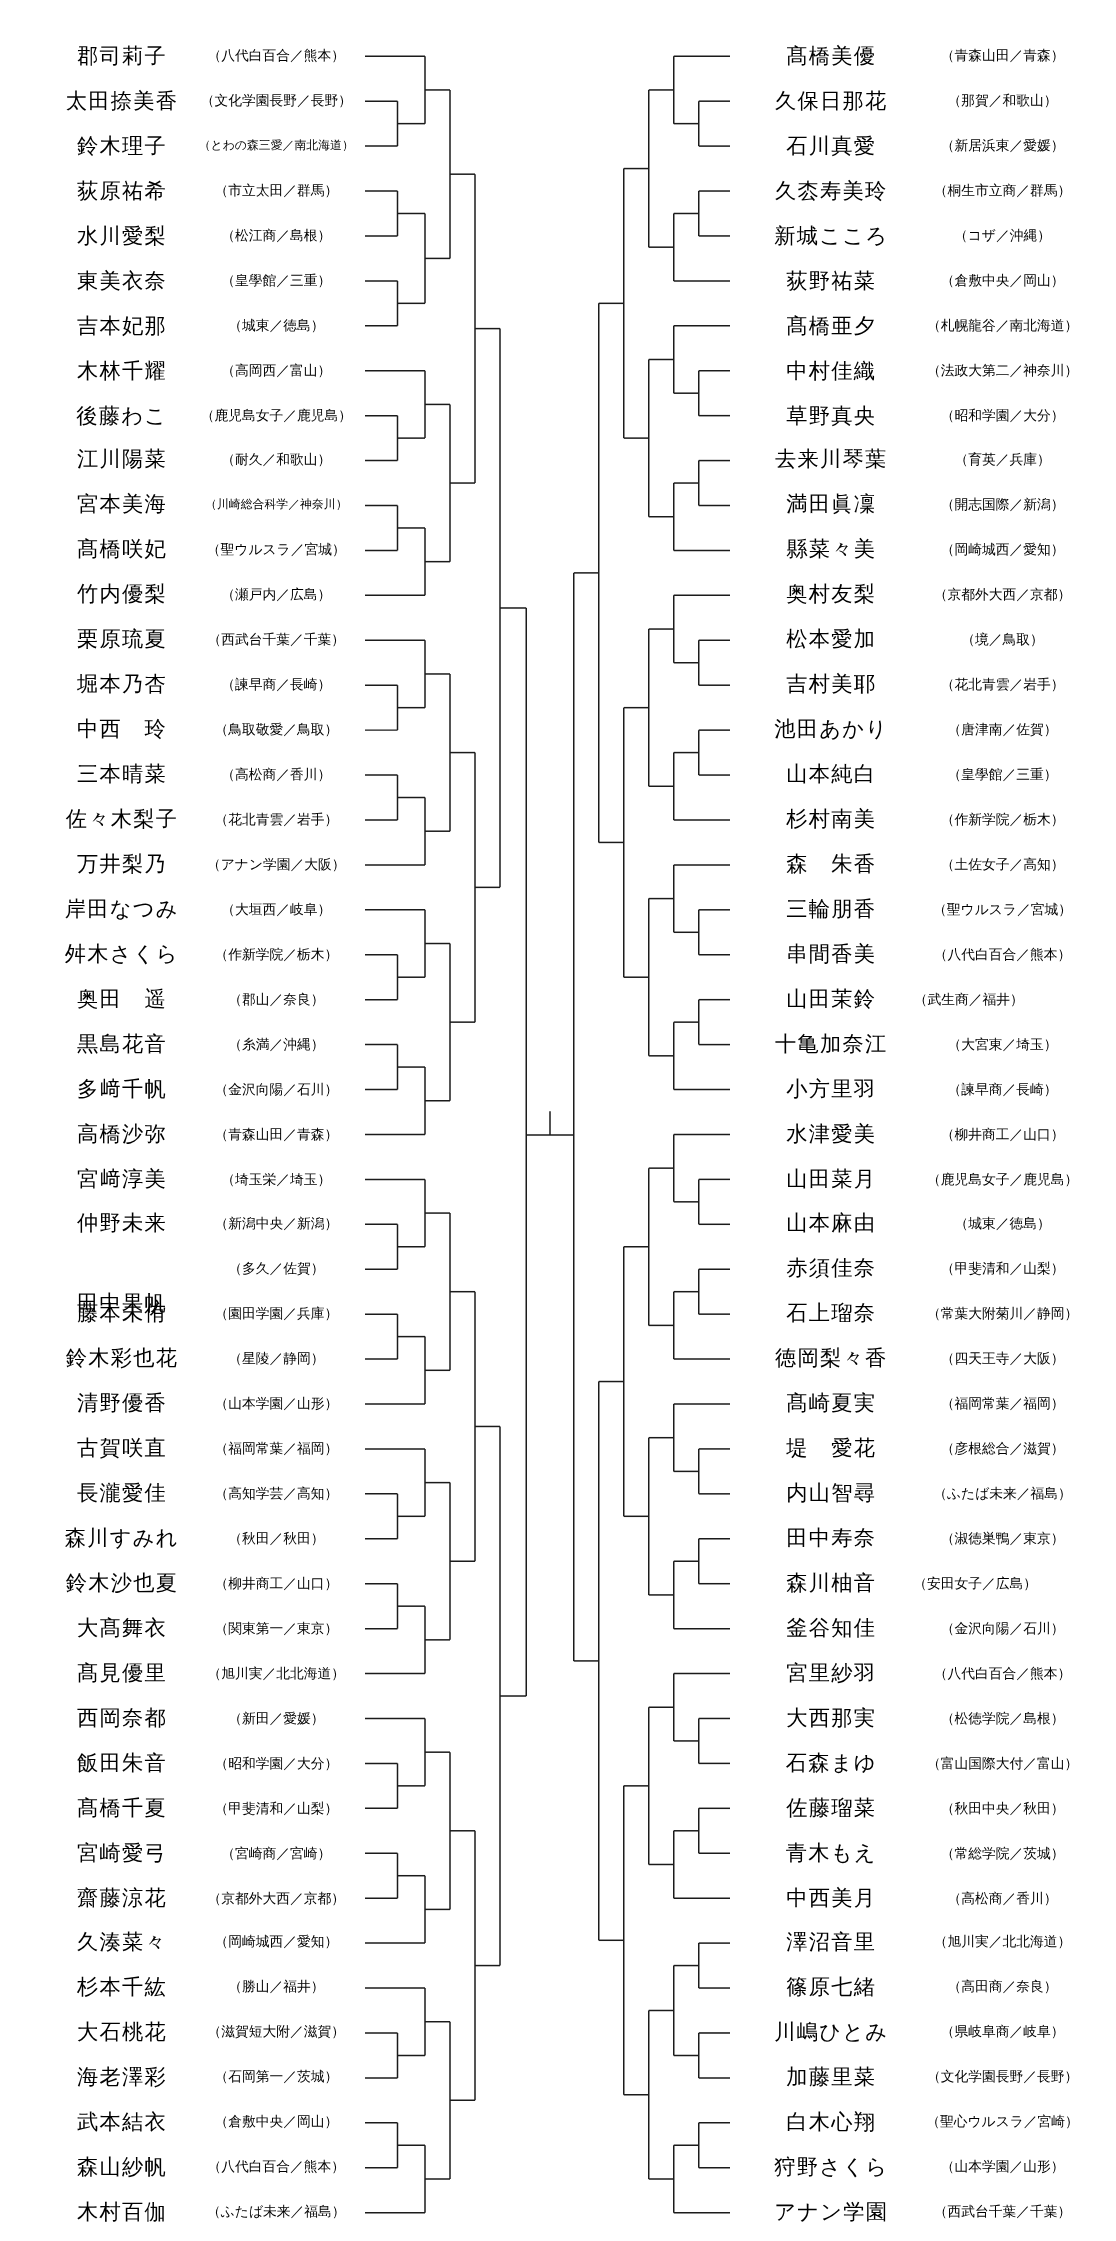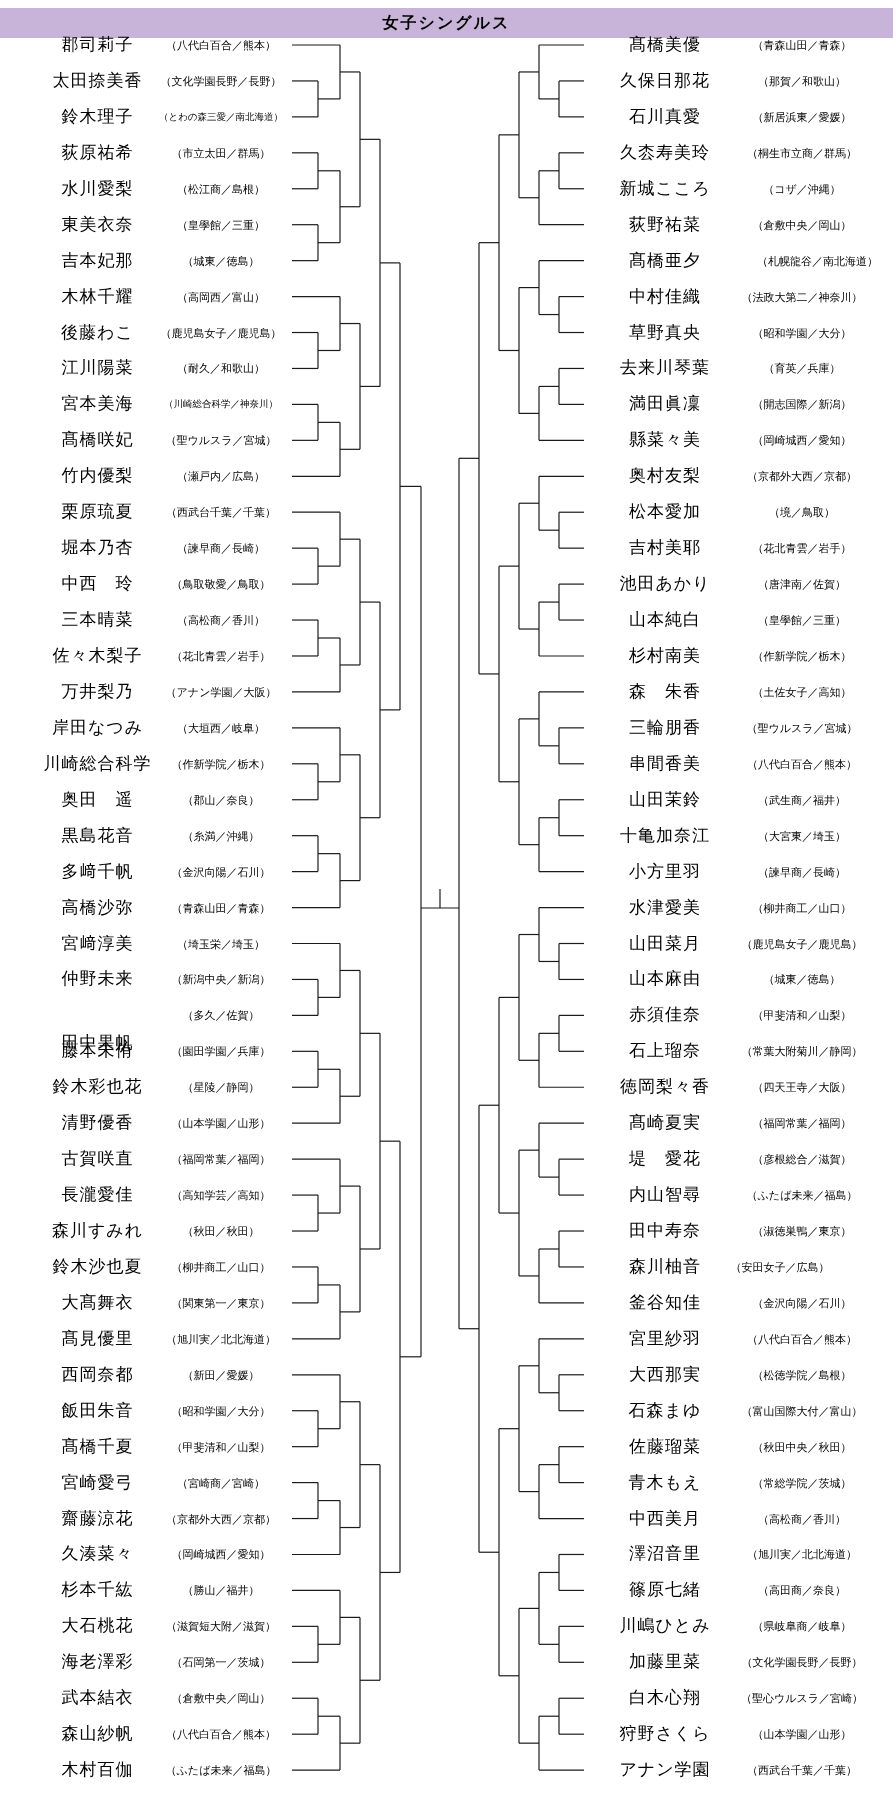--- a/index.html
+++ b/index.html
@@ -12,23 +12,20 @@
   .pname{position:absolute;height:22px;line-height:22px;text-align:center;
          font-size:17px;white-space:nowrap;letter-spacing:1px;}
   .pclub{position:absolute;height:22px;line-height:22px;text-align:center;
          font-size:11px;white-space:nowrap;letter-spacing:0;}
   .pclub.small{font-size:9.5px;}
 </style>
 </head>
 <body>
 
 <div id="page">
-  <div id="header" style="background: rgb(199, 180, 216);">
-    <span>女子シングルス</span>
-  </div>
   <svg id="lines" width="893" height="1793" viewBox="0 0 893 1793">
       <line x1="318" y1="80.94" x2="318" y2="116.88" stroke="#1b1b1b" stroke-width="1.2"></line>
       <line x1="292" y1="80.94" x2="318" y2="80.94" stroke="#1b1b1b" stroke-width="1.2"></line>
       <line x1="292" y1="116.88" x2="318" y2="116.88" stroke="#1b1b1b" stroke-width="1.2"></line>
       <line x1="340" y1="45" x2="340" y2="98.91" stroke="#1b1b1b" stroke-width="1.2"></line>
       <line x1="292" y1="45" x2="340" y2="45" stroke="#1b1b1b" stroke-width="1.2"></line>
       <line x1="318" y1="98.91" x2="340" y2="98.91" stroke="#1b1b1b" stroke-width="1.2"></line>
       <line x1="318" y1="152.82" x2="318" y2="188.76" stroke="#1b1b1b" stroke-width="1.2"></line>
       <line x1="292" y1="152.82" x2="318" y2="152.82" stroke="#1b1b1b" stroke-width="1.2"></line>
       <line x1="292" y1="188.76" x2="318" y2="188.76" stroke="#1b1b1b" stroke-width="1.2"></line>
@@ -348,21 +345,21 @@
       <div class="pname" style="left: 20px; top: 573.1px; width: 155px;">中西　玲</div>
       <div class="pclub" style="left: 150px; top: 573.1px; width: 142px;">（鳥取敬愛／鳥取）</div>
       <div class="pname" style="left: 20px; top: 609.04px; width: 155px;">三本晴菜</div>
       <div class="pclub" style="left: 150px; top: 609.04px; width: 142px;">（高松商／香川）</div>
       <div class="pname" style="left: 20px; top: 644.98px; width: 155px;">佐々木梨子</div>
       <div class="pclub" style="left: 150px; top: 644.98px; width: 142px;">（花北青雲／岩手）</div>
       <div class="pname" style="left: 20px; top: 680.92px; width: 155px;">万井梨乃</div>
       <div class="pclub" style="left: 150px; top: 680.92px; width: 142px;">（アナン学園／大阪）</div>
       <div class="pname" style="left: 20px; top: 716.86px; width: 155px;">岸田なつみ</div>
       <div class="pclub" style="left: 150px; top: 716.86px; width: 142px;">（大垣西／岐阜）</div>
-      <div class="pname" style="left: 20px; top: 752.8px; width: 155px;">川崎総合科学</div>
+      <div class="pname" style="left: 20px; top: 752.8px; width: 155px;">舛木さくら</div>
       <div class="pclub" style="left: 150px; top: 752.8px; width: 142px;">（作新学院／栃木）</div>
       <div class="pname" style="left: 20px; top: 788.74px; width: 155px;">奥田　遥</div>
       <div class="pclub" style="left: 150px; top: 788.74px; width: 142px;">（郡山／奈良）</div>
       <div class="pname" style="left: 20px; top: 824.68px; width: 155px;">黒島花音</div>
       <div class="pclub" style="left: 150px; top: 824.68px; width: 142px;">（糸満／沖縄）</div>
       <div class="pname" style="left: 20px; top: 860.62px; width: 155px; text-align: center;">多﨑千帆</div>
       <div class="pclub" style="left: 150px; top: 860.62px; width: 142px;">（金沢向陽／石川）</div>
       <div class="pname" style="left: 20px; top: 896.56px; width: 155px;">高橋沙弥</div>
       <div class="pclub" style="left: 150px; top: 896.56px; width: 142px;">（青森山田／青森）</div>
       <div class="pname" style="left: 20px; top: 932.5px; width: 155px;">宮﨑淳美</div>
@@ -419,21 +416,21 @@
       <div class="pclub" style="left: 726px; top: 69.94px; width: 152px;">（那賀／和歌山）</div>
       <div class="pname" style="left: 590px; top: 105.88px; width: 150px;">石川真愛</div>
       <div class="pclub" style="left: 726px; top: 105.88px; width: 152px;">（新居浜東／愛媛）</div>
       <div class="pname" style="left: 590px; top: 141.82px; width: 150px;">久枩寿美玲</div>
       <div class="pclub" style="left: 726px; top: 141.82px; width: 152px;">（桐生市立商／群馬）</div>
       <div class="pname" style="left: 590px; top: 177.76px; width: 150px;">新城こころ</div>
       <div class="pclub" style="left: 726px; top: 177.76px; width: 152px;">（コザ／沖縄）</div>
       <div class="pname" style="left: 590px; top: 213.7px; width: 150px;">荻野祐菜</div>
       <div class="pclub" style="left: 726px; top: 213.7px; width: 152px;">（倉敷中央／岡山）</div>
       <div class="pname" style="left: 590px; top: 249.64px; width: 150px;">髙橋亜夕</div>
-      <div class="pclub" style="left: 726px; top: 249.64px; width: 152px; text-align: right;">（札幌龍谷／南北海道）</div>
+      <div class="pclub" style="left: 726px; top: 249.64px; width: 152px;">（札幌龍谷／南北海道）</div>
       <div class="pname" style="left: 590px; top: 285.58px; width: 150px;">中村佳織</div>
       <div class="pclub" style="left: 726px; top: 285.58px; width: 152px;">（法政大第二／神奈川）</div>
       <div class="pname" style="left: 590px; top: 321.52px; width: 150px;">草野真央</div>
       <div class="pclub" style="left: 726px; top: 321.52px; width: 152px;">（昭和学園／大分）</div>
       <div class="pname" style="left: 590px; top: 357.46px; width: 150px;">去来川琴葉</div>
       <div class="pclub" style="left: 726px; top: 357.46px; width: 152px;">（育英／兵庫）</div>
       <div class="pname" style="left: 590px; top: 393.4px; width: 150px;">満田眞凜</div>
       <div class="pclub" style="left: 726px; top: 393.4px; width: 152px;">（開志国際／新潟）</div>
       <div class="pname" style="left: 590px; top: 429.34px; width: 150px;">縣菜々美</div>
       <div class="pclub" style="left: 726px; top: 429.34px; width: 152px;">（岡崎城西／愛知）</div>
@@ -449,21 +446,21 @@
       <div class="pclub" style="left: 726px; top: 609.04px; width: 152px;">（皇學館／三重）</div>
       <div class="pname" style="left: 590px; top: 644.98px; width: 150px;">杉村南美</div>
       <div class="pclub" style="left: 726px; top: 644.98px; width: 152px;">（作新学院／栃木）</div>
       <div class="pname" style="left: 590px; top: 680.92px; width: 150px;">森　朱香</div>
       <div class="pclub" style="left: 726px; top: 680.92px; width: 152px;">（土佐女子／高知）</div>
       <div class="pname" style="left: 590px; top: 716.86px; width: 150px;">三輪朋香</div>
       <div class="pclub" style="left: 726px; top: 716.86px; width: 152px;">（聖ウルスラ／宮城）</div>
       <div class="pname" style="left: 590px; top: 752.8px; width: 150px;">串間香美</div>
       <div class="pclub" style="left: 726px; top: 752.8px; width: 152px;">（八代白百合／熊本）</div>
       <div class="pname" style="left: 590px; top: 788.74px; width: 150px;">山田茉鈴</div>
-      <div class="pclub" style="left: 726px; top: 788.74px; width: 152px;">（武生商／福井）</div>
+      <div class="pclub" style="left: 699px; top: 788.74px; width: 152px;">（武生商／福井）</div>
       <div class="pname" style="left: 590px; top: 824.68px; width: 150px;">十亀加奈江</div>
       <div class="pclub" style="left: 726px; top: 824.68px; width: 152px;">（大宮東／埼玉）</div>
       <div class="pname" style="left: 590px; top: 860.62px; width: 150px;">小方里羽</div>
       <div class="pclub" style="left: 726px; top: 860.62px; width: 152px;">（諫早商／長崎）</div>
       <div class="pname" style="left: 590px; top: 896.56px; width: 150px;">水津愛美</div>
       <div class="pclub" style="left: 726px; top: 896.56px; width: 152px;">（柳井商工／山口）</div>
       <div class="pname" style="left: 590px; top: 932.5px; width: 150px;">山田菜月</div>
       <div class="pclub" style="left: 726px; top: 932.5px; width: 152px;">（鹿児島女子／鹿児島）</div>
       <div class="pname" style="left: 590px; top: 968.44px; width: 150px;">山本麻由</div>
       <div class="pclub" style="left: 726px; top: 968.44px; width: 152px;">（城東／徳島）</div>

